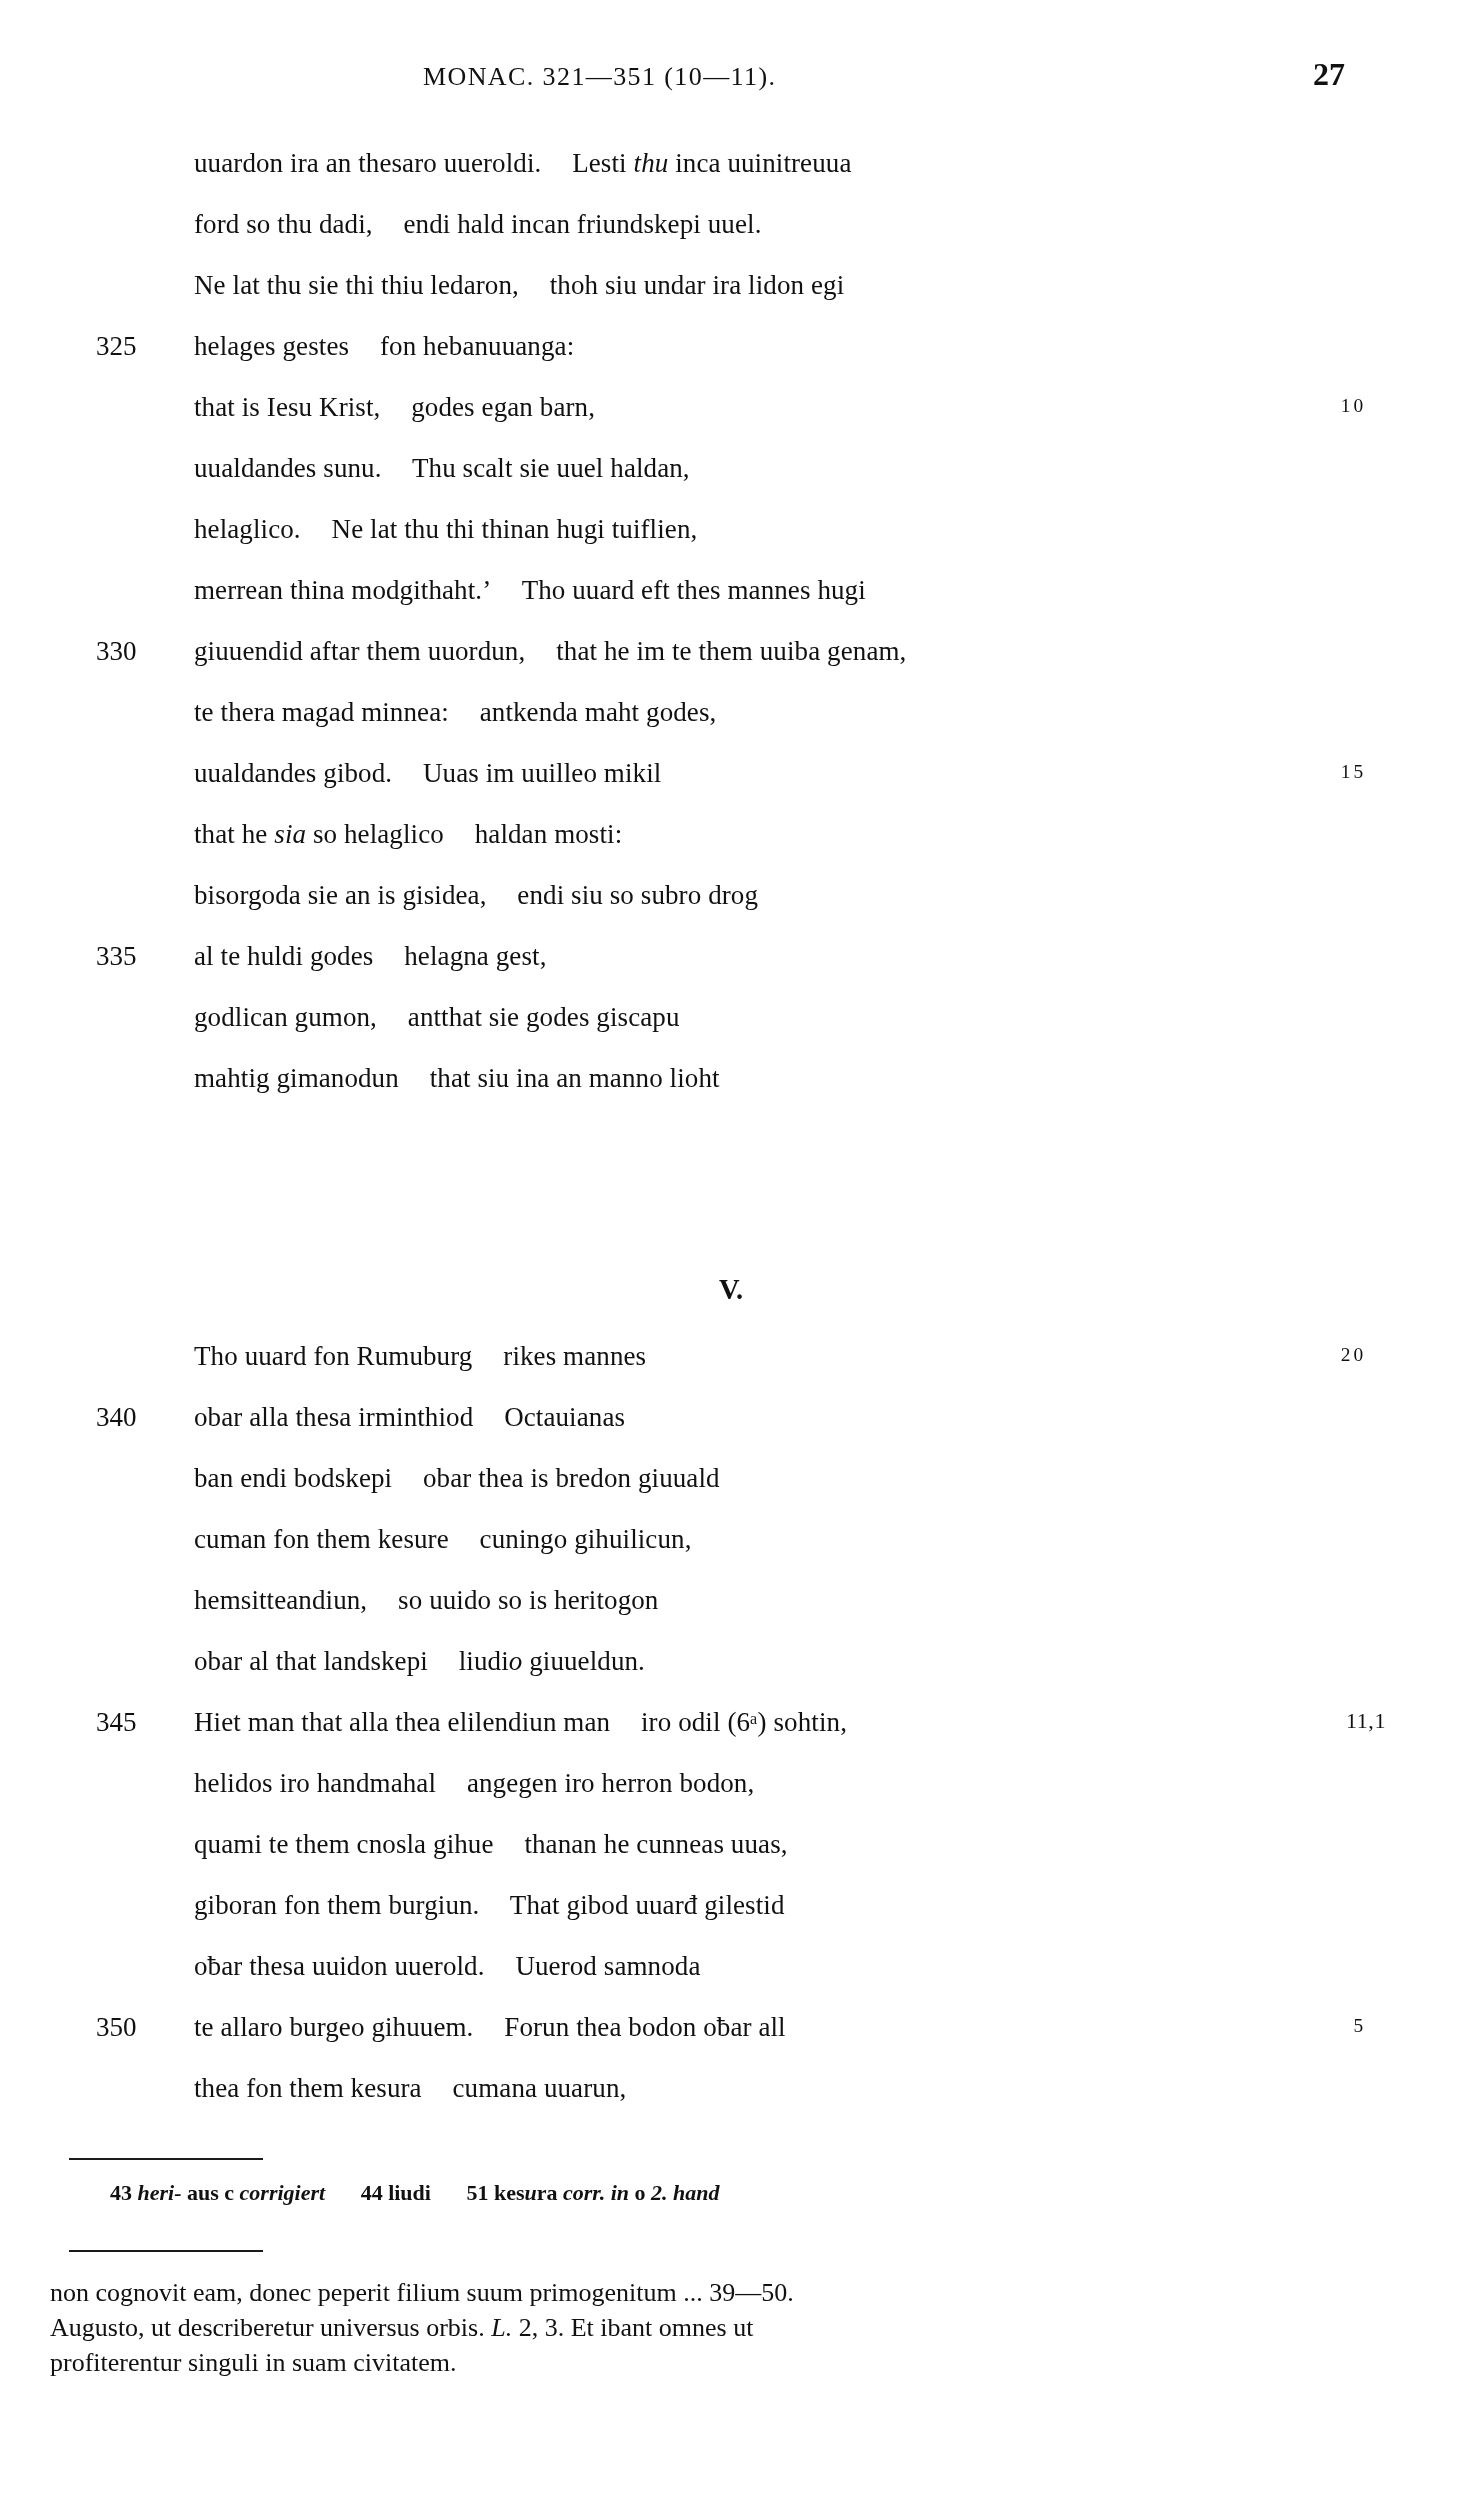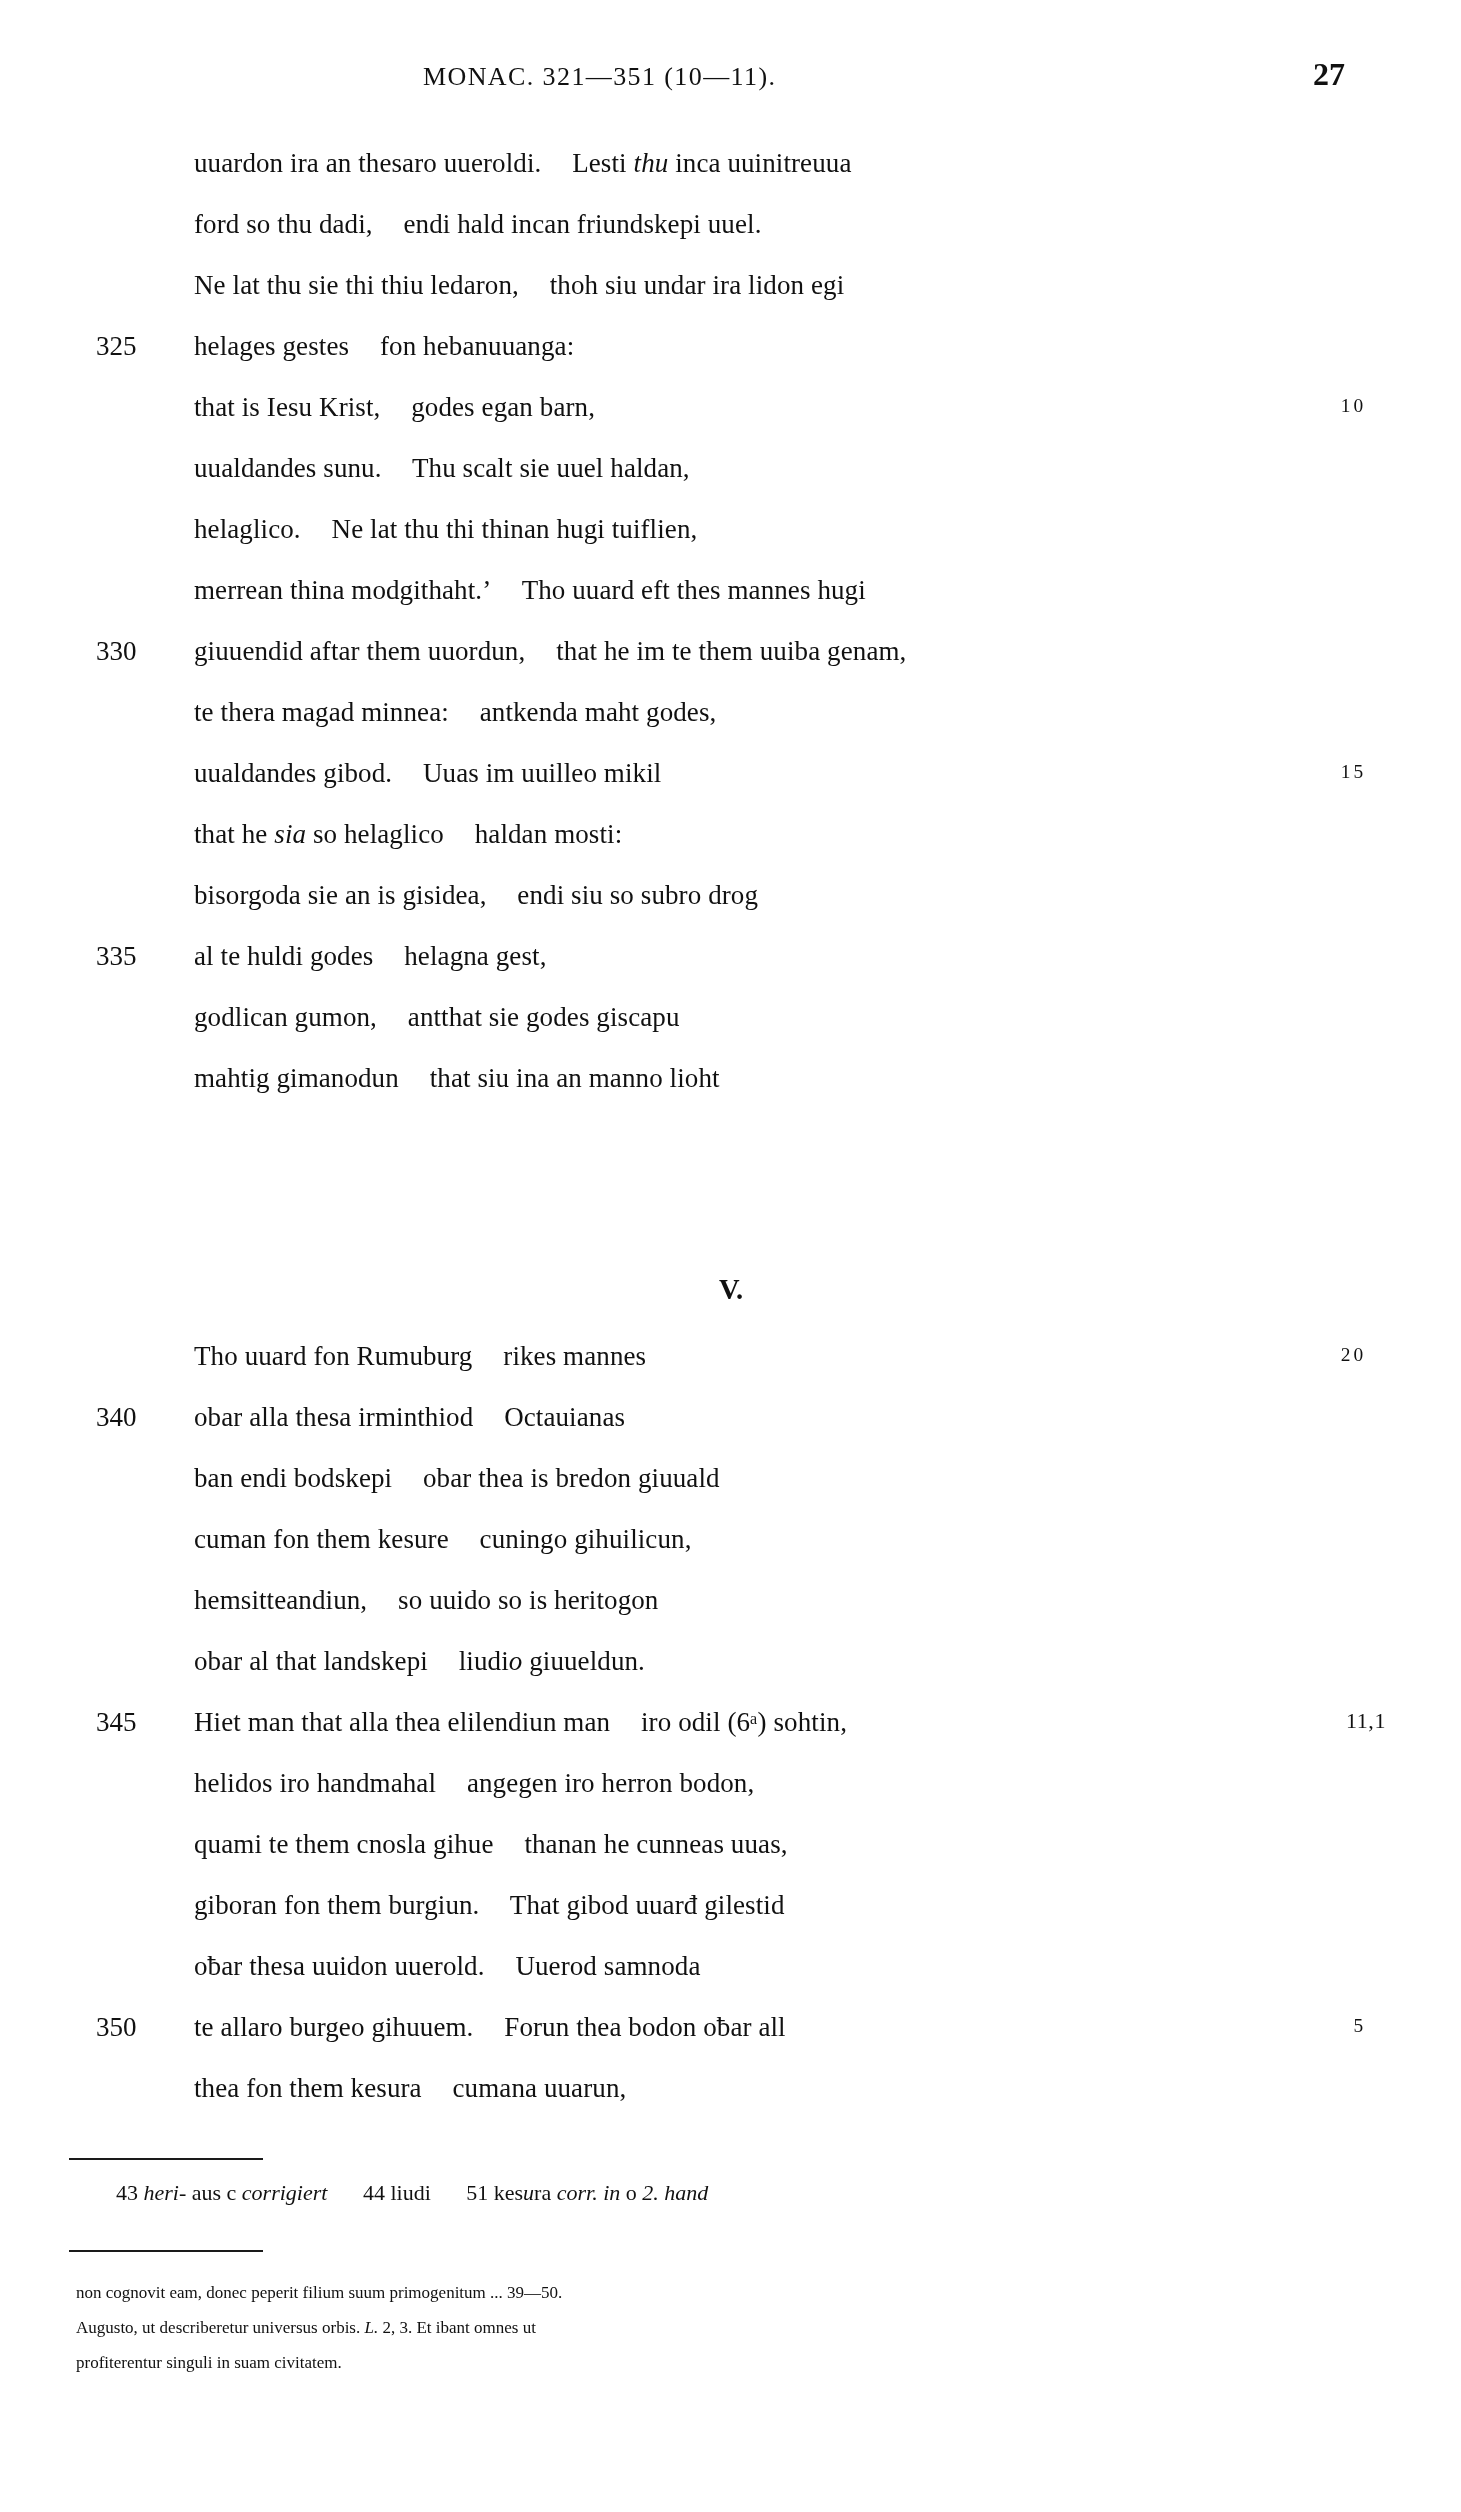--- a/index.html
+++ b/index.html
@@ -106,36 +106,36 @@
     height: 1.7px;
     background: #1a1a1a;
     left: 69px;
     width: 194px;
   }
   .rule.top  { top: 2158px; }
   .rule.bot  { top: 2250px; }
 
   .apparatus {
     position: absolute;
-    left: 116px;
+    left: 110px;
     top: 2180px;
     font-size: 22px;
     white-space: nowrap;
-    font-weight: 400;
+    font-weight: 700;
   }
   .apparatus i { font-style: italic; }
   .apparatus .sp-lg { display: inline-block; width: 30px; }
 
   
   .latin {
     position: absolute;
-    left: 76px;
+    left: 50px;
     top: 2275px;
     width: 1330px;
-    font-size: 17px;
+    font-size: 26px;
     line-height: 35px;
     text-align: left;
   }
   .latin i { font-style: italic; }
 
 </style>
 </head>
 <body>
 
 <div class="page">

